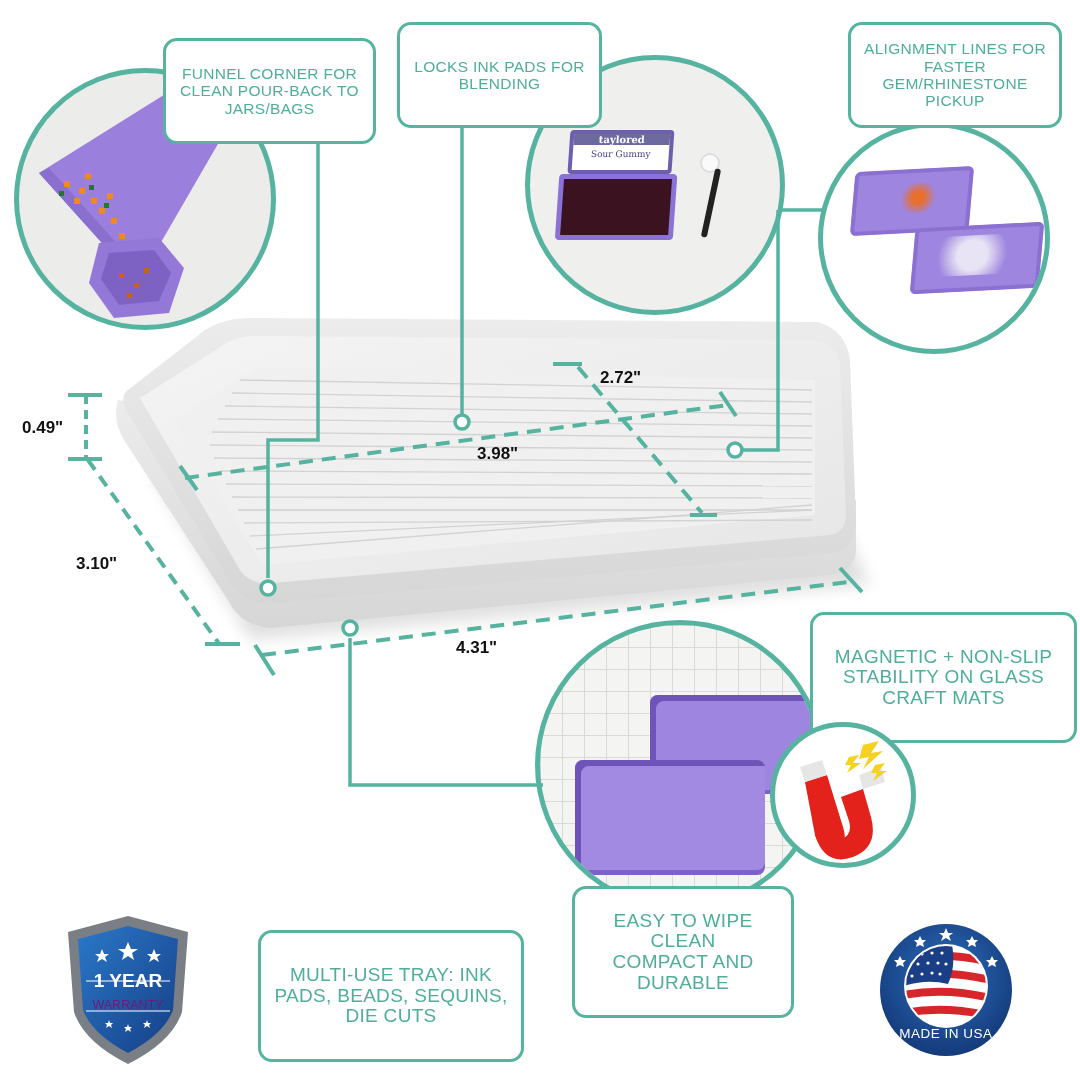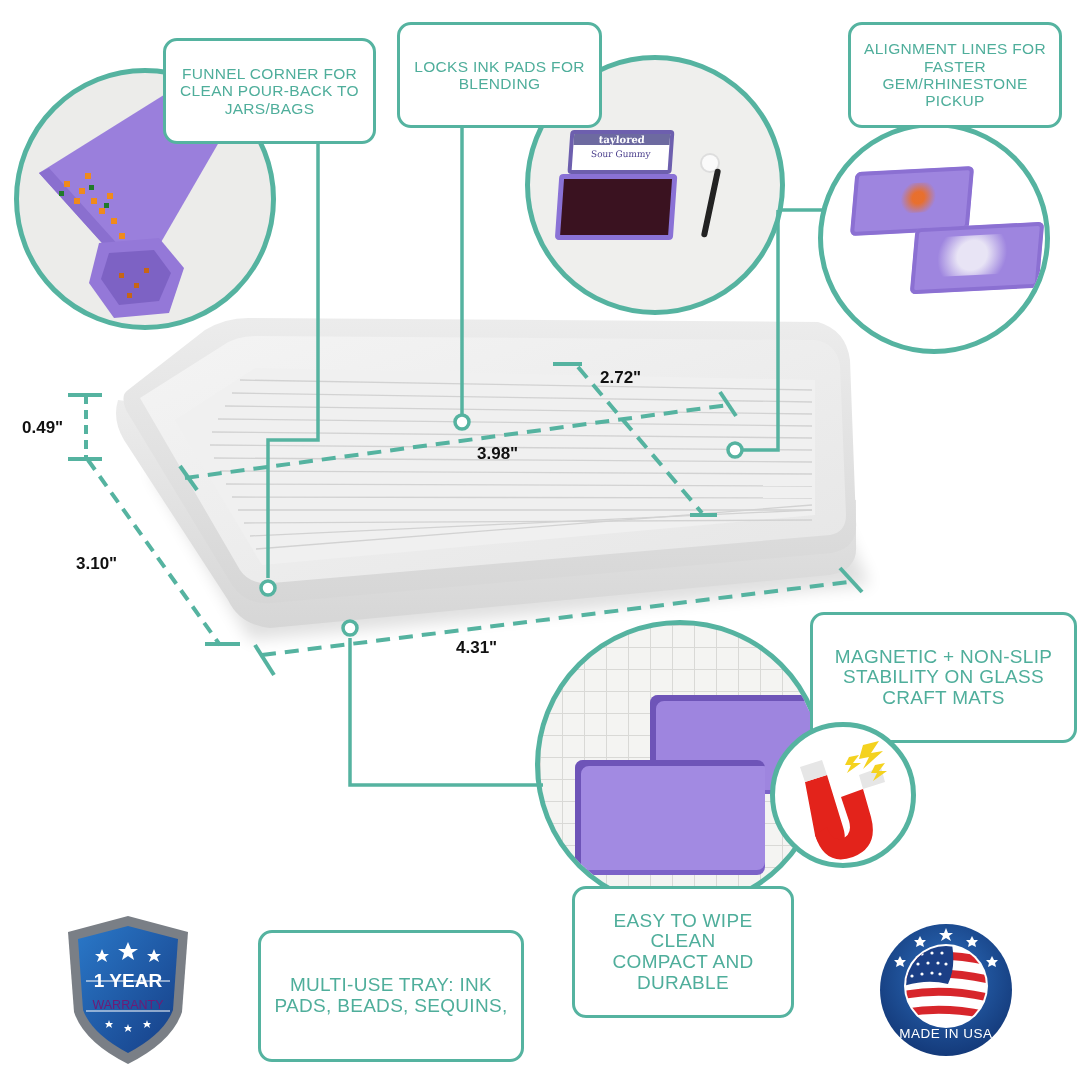--- a/index.html
+++ b/index.html
@@ -212,20 +212,21 @@
     <span>MAGNETIC + NON-SLIP</span>
     <span>STABILITY ON GLASS</span>
     <span>CRAFT MATS</span>
   </div>
 </div>
 
 <div class="callout big" style="left:258px; top:930px; width:266px; height:132px;">
   <div>
     <span>MULTI-USE TRAY: INK</span>
     <span>PADS, BEADS, SEQUINS,</span>
+    <span>DIE CUTS</span>
   </div>
 </div>
 
 <div class="callout big" style="left:572px; top:886px; width:222px; height:132px;">
   <div>
     <span>EASY TO WIPE CLEAN</span>
     <span>COMPACT AND</span>
     <span>DURABLE</span>
   </div>
 </div>

